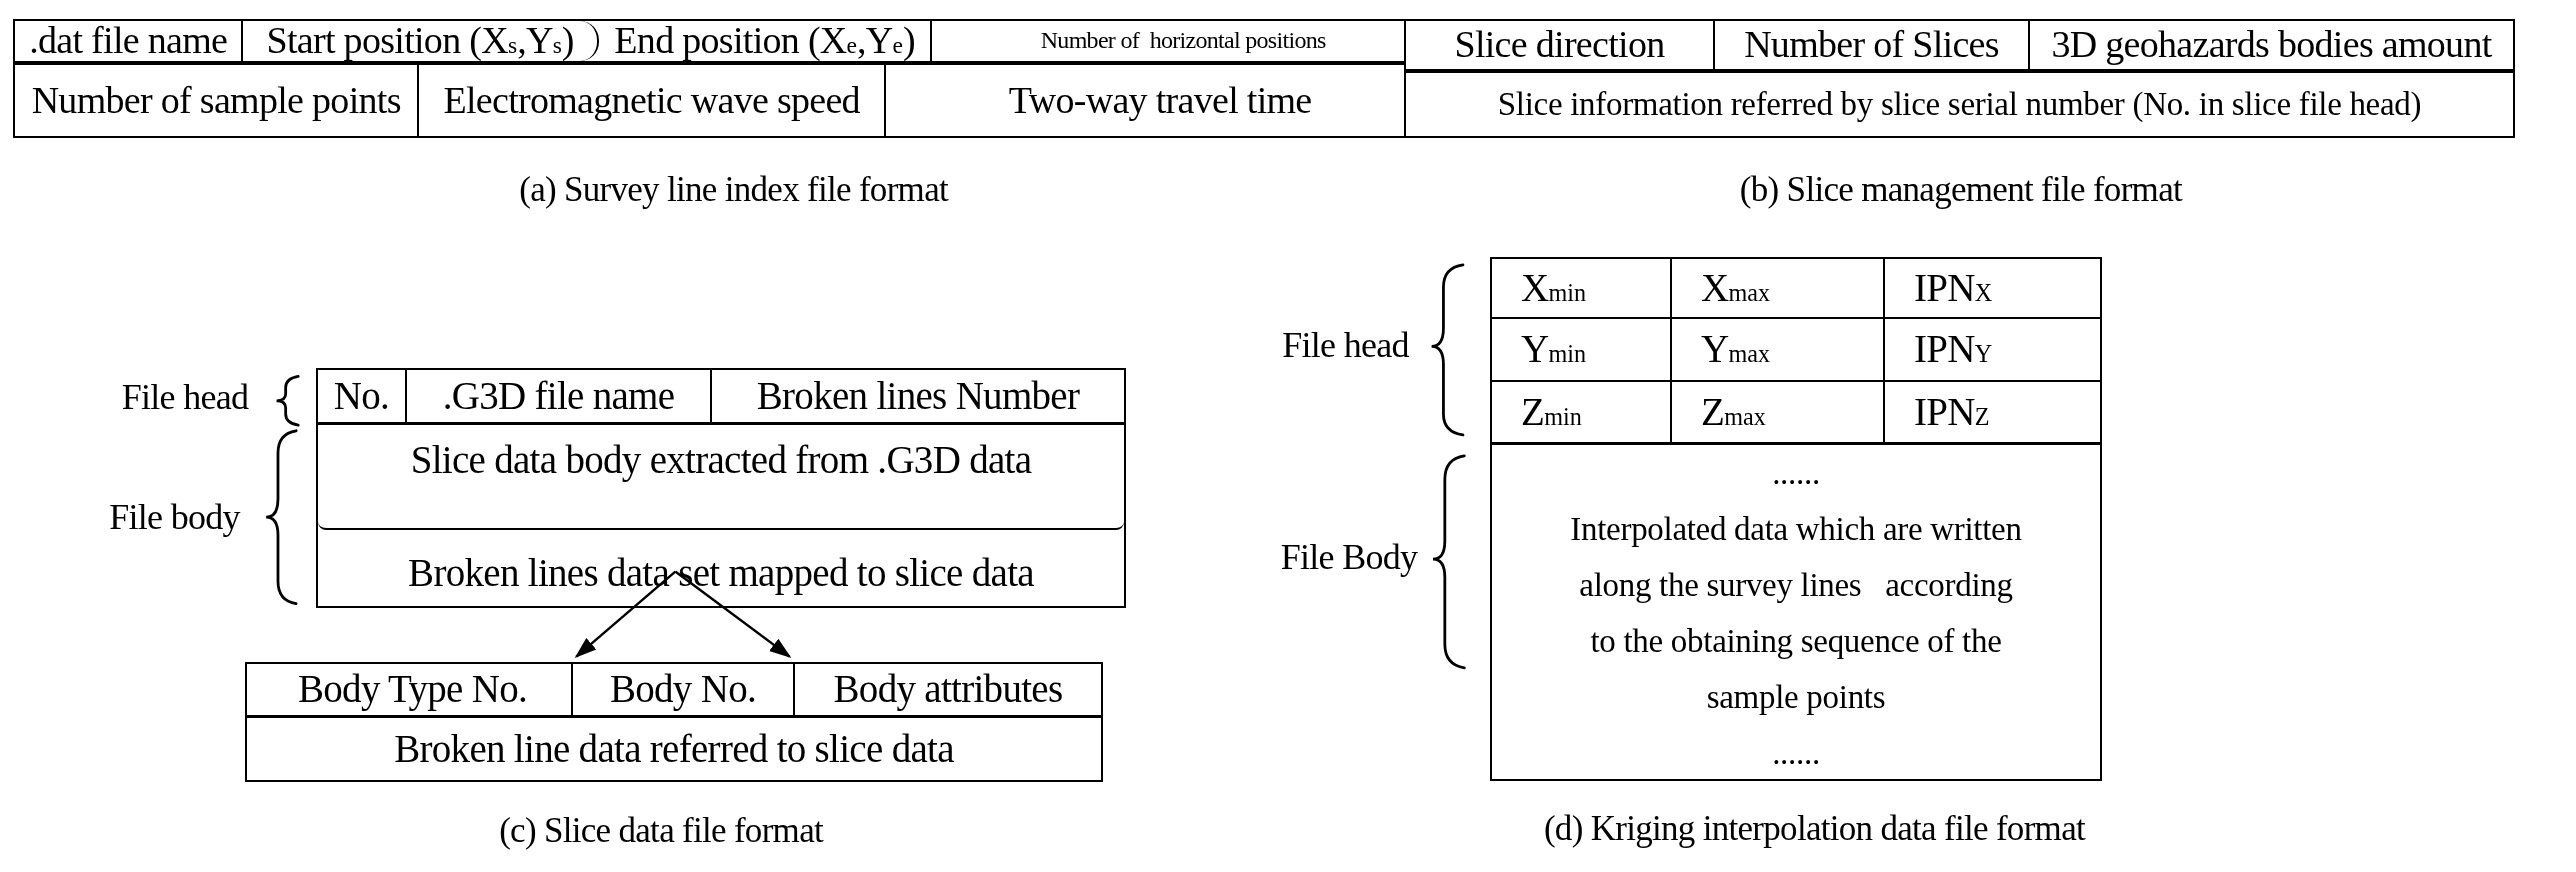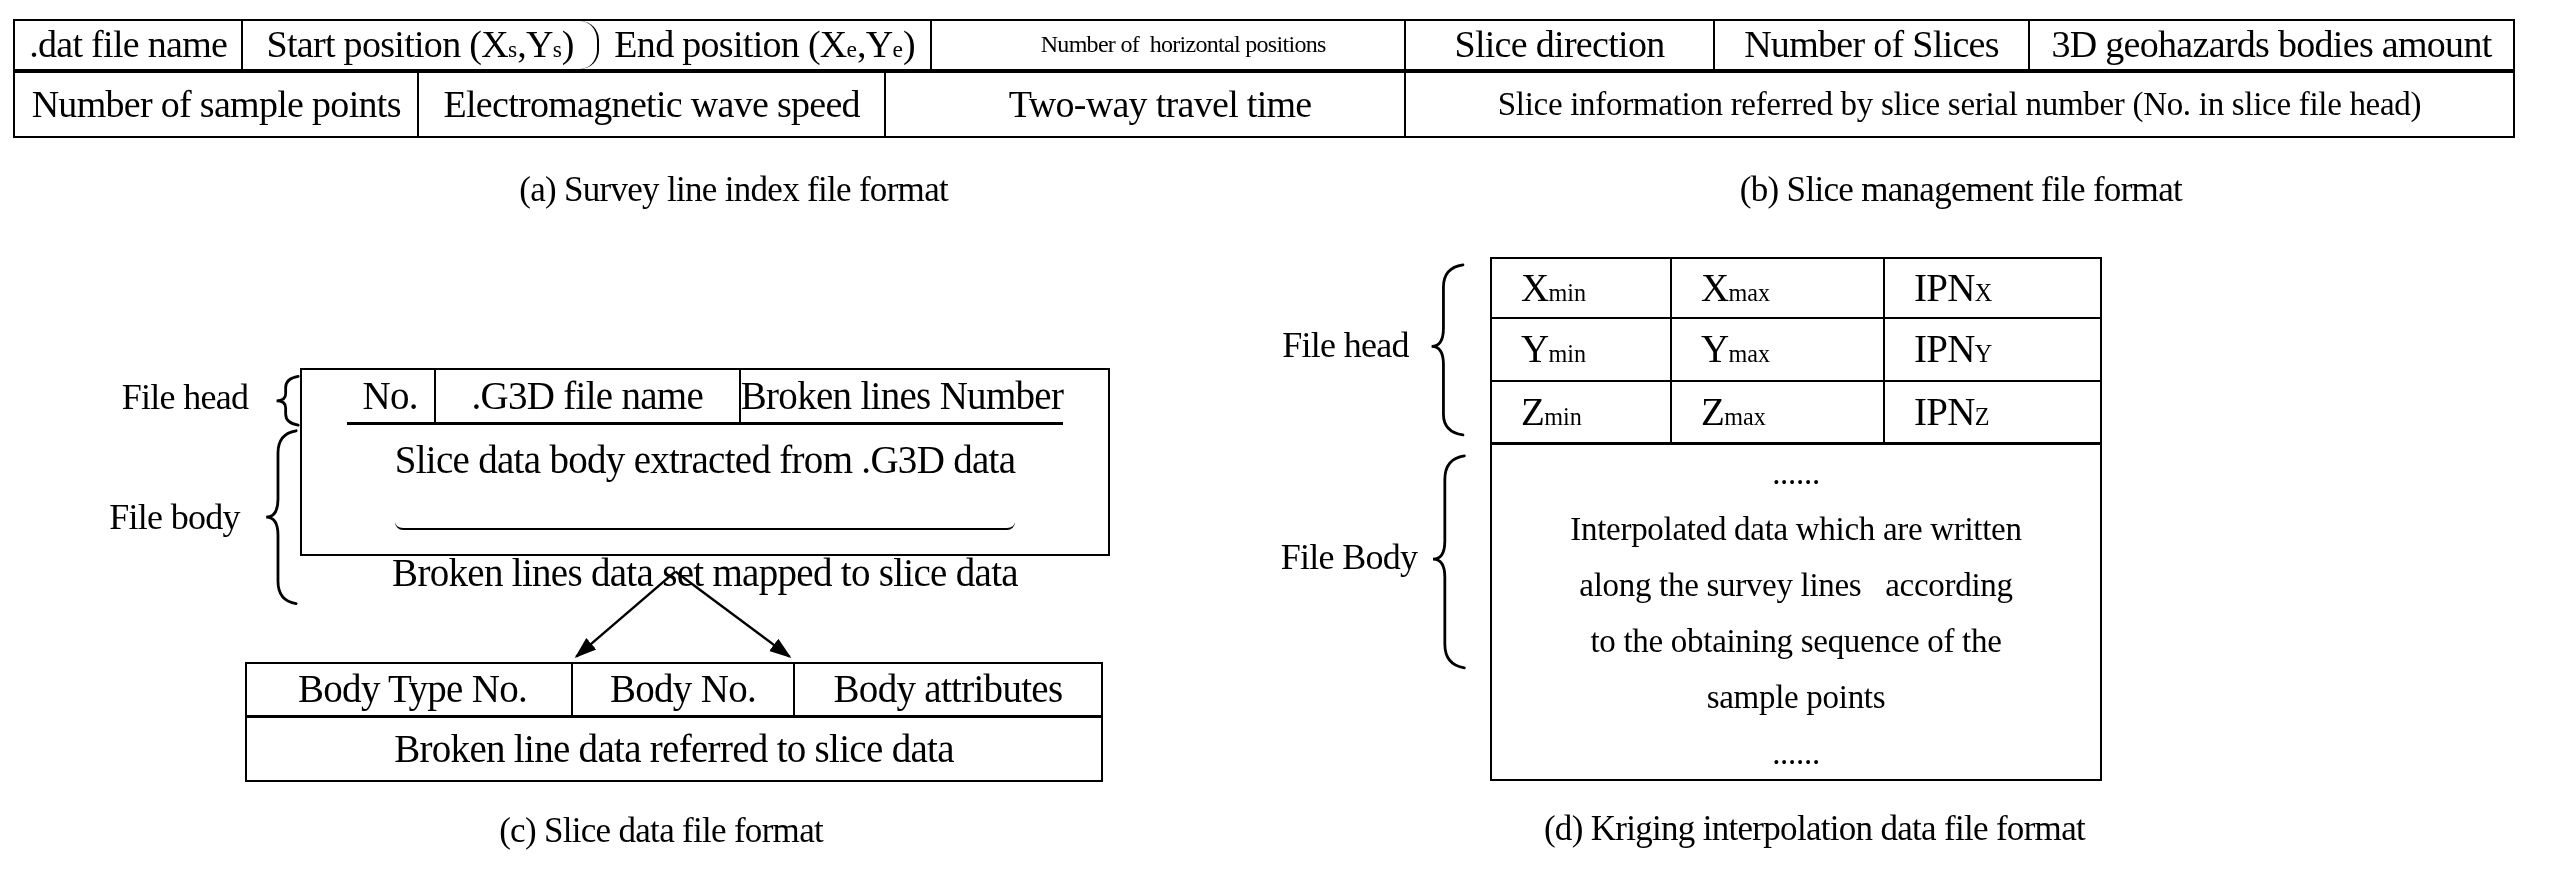--- a/index.html
+++ b/index.html
@@ -26,21 +26,21 @@
   .dbody div{white-space:pre;}
   .sub{font-size:0.62em;position:relative;top:0.2em;letter-spacing:0;}
   .overlay{position:absolute;left:0;top:0;pointer-events:none;}
 </style>
 </head>
 <body>
 
 <div class="page">
 
   <div class="tbl" style="left:13.2px;top:19px;width:1423px;height:119px;">
-    <div class="trow bb6" style="height:52px;">
+    <div class="trow bb6" style="height:44px;">
       <div class="cell vline" style="flex:0 0 228px;">.dat file name</div>
       <div class="cell vline" style="flex:0 0 356px;border-radius:19px;">Start position (X<span class="sub">s</span>,Y<span class="sub">s</span>)</div>
       <div class="cell vline" style="flex:0 0 333px;">End position (X<span class="sub">e</span>,Y<span class="sub">e</span>)</div>
       <div class="cell grow" style="font-size:24px;">Number of &nbsp;horizontal positions</div>
     </div>
     <div class="trow grow">
       <div class="cell vline" style="flex:0 0 404px;">Number of sample points</div>
       <div class="cell vline" style="flex:0 0 467px;">Electromagnetic wave speed</div>
       <div class="cell grow">Two-way travel time</div>
     </div>
@@ -55,21 +55,21 @@
     </div>
     <div class="trow grow">
       <div class="cell grow fs48">Slice information referred by slice serial number (No. in slice file head)</div>
     </div>
   </div>
   <div class="cap" style="left:1485px;top:167px;width:697px;">(b) Slice management file format</div>
 
   <div class="lbl" style="left:91px;top:373px;width:188px;">File head</div>
   <div class="lbl" style="left:77px;top:493px;width:195px;">File body</div>
 
-  <div class="tbl" style="left:300px;top:368px;width:810px;height:188px;align-items:center;">
+  <div class="tbl" style="left:316px;top:368px;width:810px;height:240px;">
     <div class="trow bb5" style="height:55px;">
       <div class="cell vline fs56" style="flex:0 0 89px;">No.</div>
       <div class="cell vline fs56" style="flex:0 0 305px;">.G3D file name</div>
       <div class="cell grow fs56">Broken lines Number</div>
     </div>
     <div class="trow bb4" style="height:105px;border-radius:8px;">
       <div class="cell grow fs56 topalign" style="padding-top:14px;">Slice data body extracted from .G3D data</div>
     </div>
     <div class="trow grow">
       <div class="cell grow fs56 topalign" style="padding-top:22px;">Broken lines data set mapped to slice data</div>

